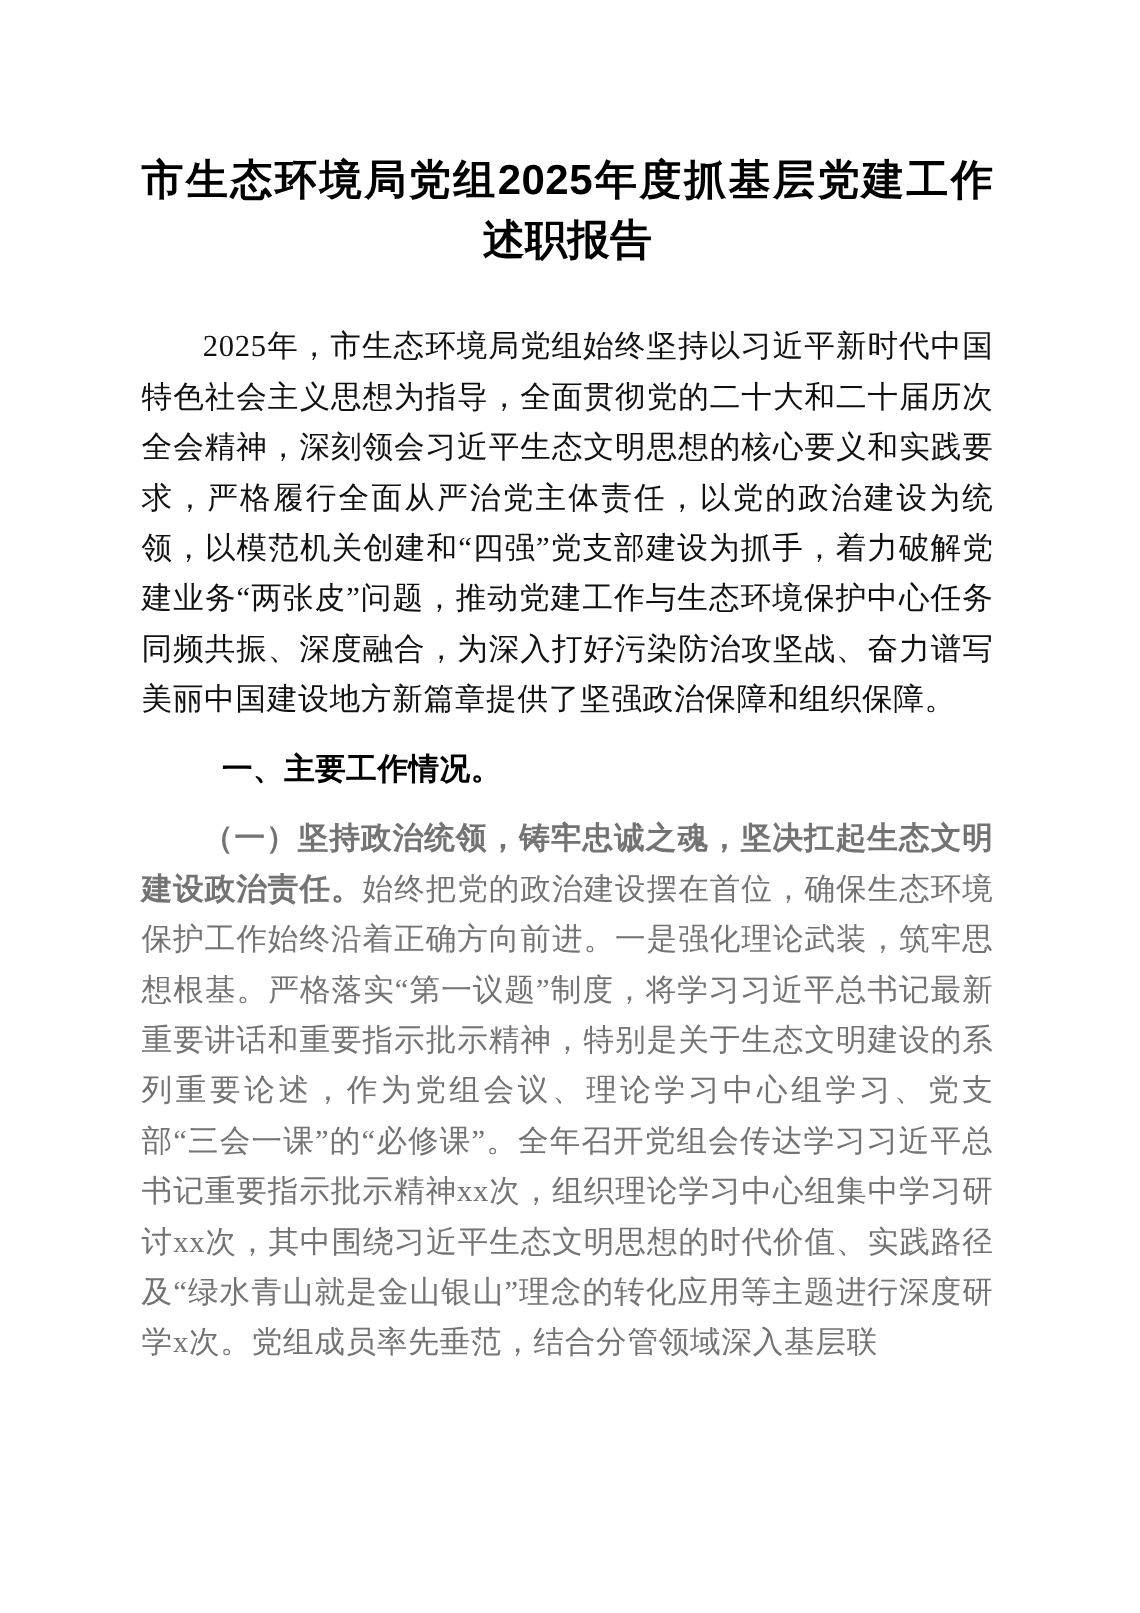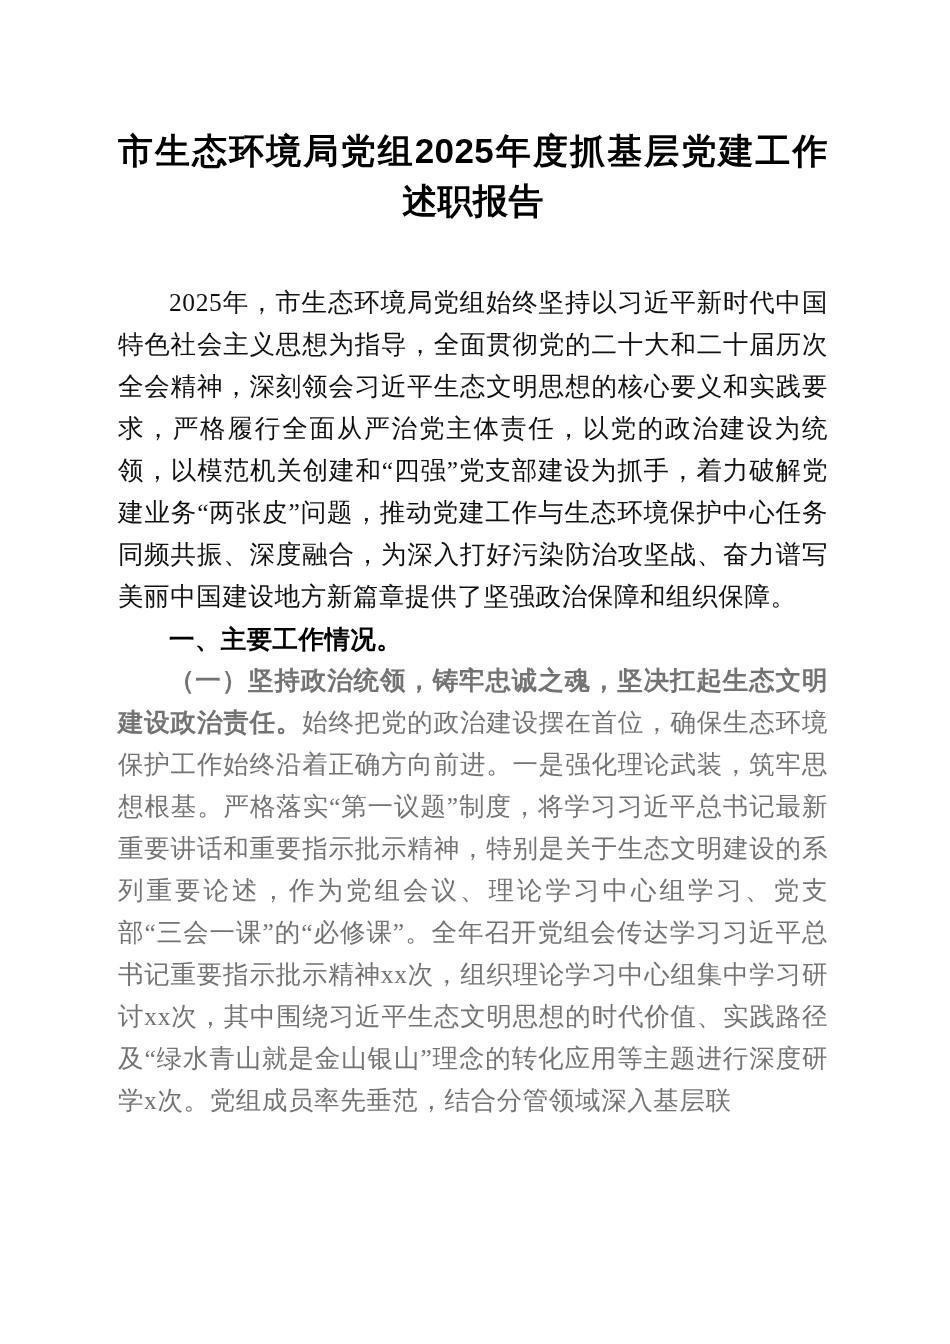--- a/index.html
+++ b/index.html
@@ -50,26 +50,26 @@
     line-height: 42px;
     color: #111111;
     text-align: justify;
     text-justify: inter-character;
     text-indent: 2em;
     letter-spacing: 0.6px;
     -webkit-font-smoothing: antialiased;
   }
 
   .para.first-para {
-    margin-top: 56px;
+    margin-top: 42px;
   }
 
   
   .section-heading {
-    margin: 0;
+    margin: 16px;
     font-family: "Liberation Sans", "DejaVu Sans", sans-serif;
     font-weight: 700;
     font-size: 25.5px;
     line-height: 42px;
     color: #000000;
     text-indent: 2em;
     letter-spacing: 0.4px;
   }
 
   

